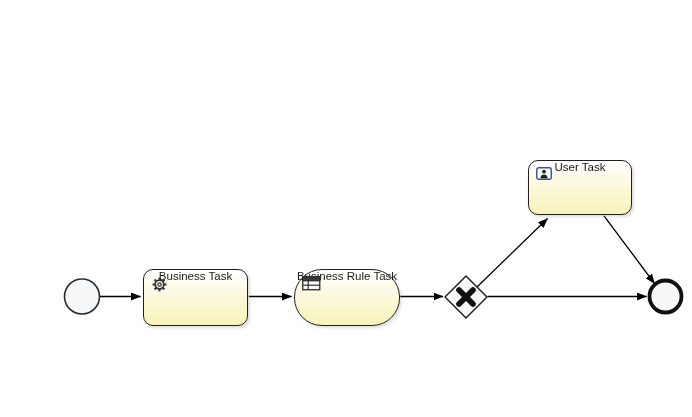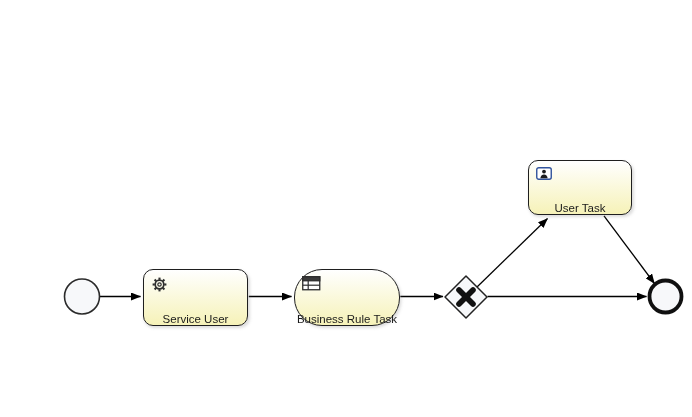--- a/index.html
+++ b/index.html
@@ -14,21 +14,21 @@
 
   .flow { stroke: var(--line, #000000); stroke-width: 1.3; fill: none; }
   .shape { fill: var(--shape-fill, #f7f8fa); }
 
   .task {
     position: absolute; box-sizing: border-box;
     border: 1.4px solid var(--task-border, #1f1f1f);
     border-radius: 10px;
     background: linear-gradient(180deg, var(--task-fill-top, #ffffff) 0%, var(--task-fill-bottom, #f6f2b8) 100%);
     box-shadow: 1.5px 2px 3px rgba(120,120,120,0.25);
-    display: flex; align-items: flex-end; justify-content: center;
+    display: flex; align-items: flex-start; justify-content: center;
   }
   .task-label { font-size: 11.5px; color: #1a1a1a; white-space: nowrap; }
   .task-icon { position: absolute; left: 7px; top: 6px; }
 
   #task-service       { left: 143px; top: 269px; width: 105px; height: 57px; }
   #task-business-rule { left: 294px; top: 269px; width: 106px; height: 57px; border-radius: 28px; }
   #task-user          { left: 528px; top: 160px; width: 104px; height: 55px; }
 </style>
 </head>
 <body>
@@ -72,21 +72,21 @@
           <line x1="3.8" y1="8.5" x2="1.6" y2="8.5"></line>
           <line x1="8.5" y1="13.2" x2="8.5" y2="15.4"></line>
           <line x1="8.5" y1="3.8" x2="8.5" y2="1.6"></line>
           <line x1="11.8" y1="11.8" x2="13.4" y2="13.4"></line>
           <line x1="5.2" y1="5.2" x2="3.6" y2="3.6"></line>
           <line x1="11.8" y1="5.2" x2="13.4" y2="3.6"></line>
           <line x1="5.2" y1="11.8" x2="3.6" y2="13.4"></line>
         </g>
       </g>
     </svg>
-    <span class="task-label">Service User</span>
+    <span class="task-label">Business Task</span>
   </div>
 
   <div class="task" id="task-business-rule">
     <svg class="task-icon" width="19" height="15" viewBox="0 0 19 15">
       <rect x="0.75" y="0.75" width="17" height="13" fill="#ffffff" stroke="#2e2e2e" stroke-width="1.3"></rect>
       <rect x="0.75" y="0.75" width="17" height="4" fill="#3a3a3a" stroke="#2e2e2e" stroke-width="1.3"></rect>
       <line x1="0.75" y1="9.2" x2="17.75" y2="9.2" stroke="#2e2e2e" stroke-width="1.2"></line>
       <line x1="6.2" y1="4.75" x2="6.2" y2="13.75" stroke="#2e2e2e" stroke-width="1.2"></line>
     </svg>
     <span class="task-label">Business Rule Task</span>

